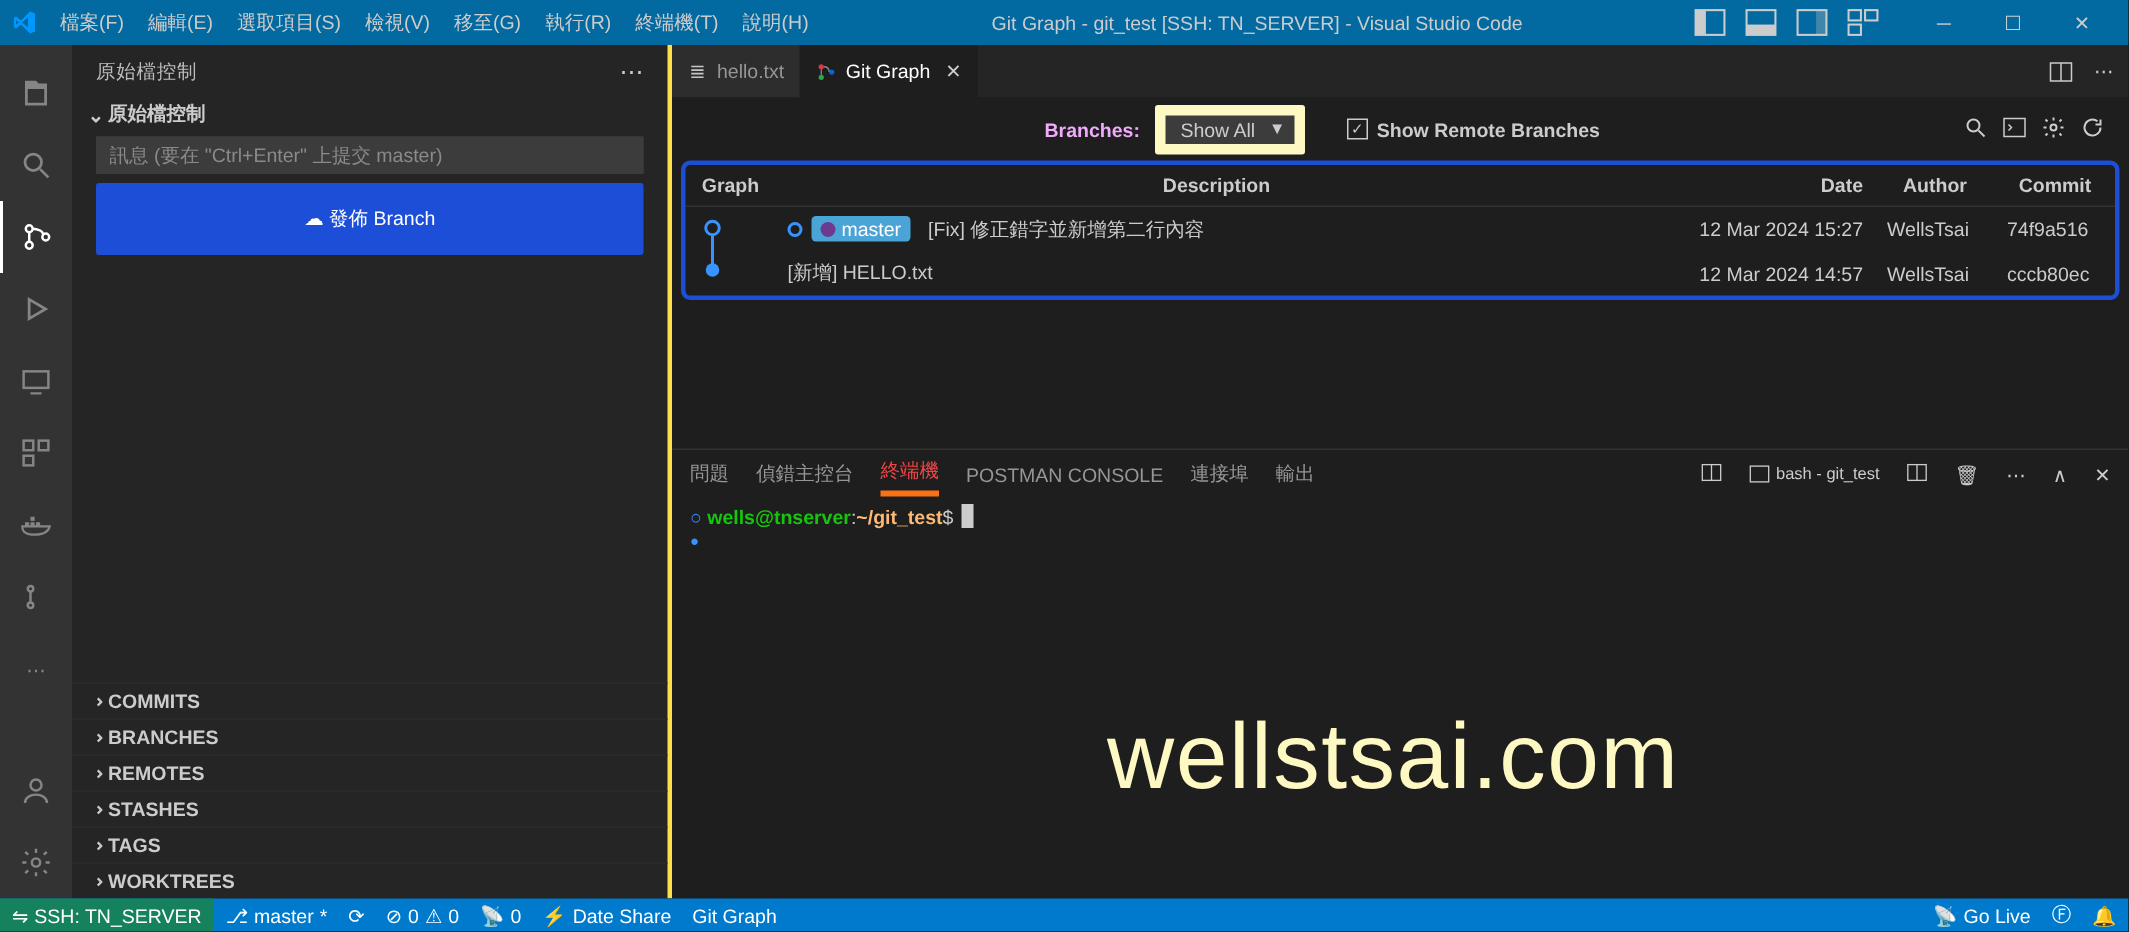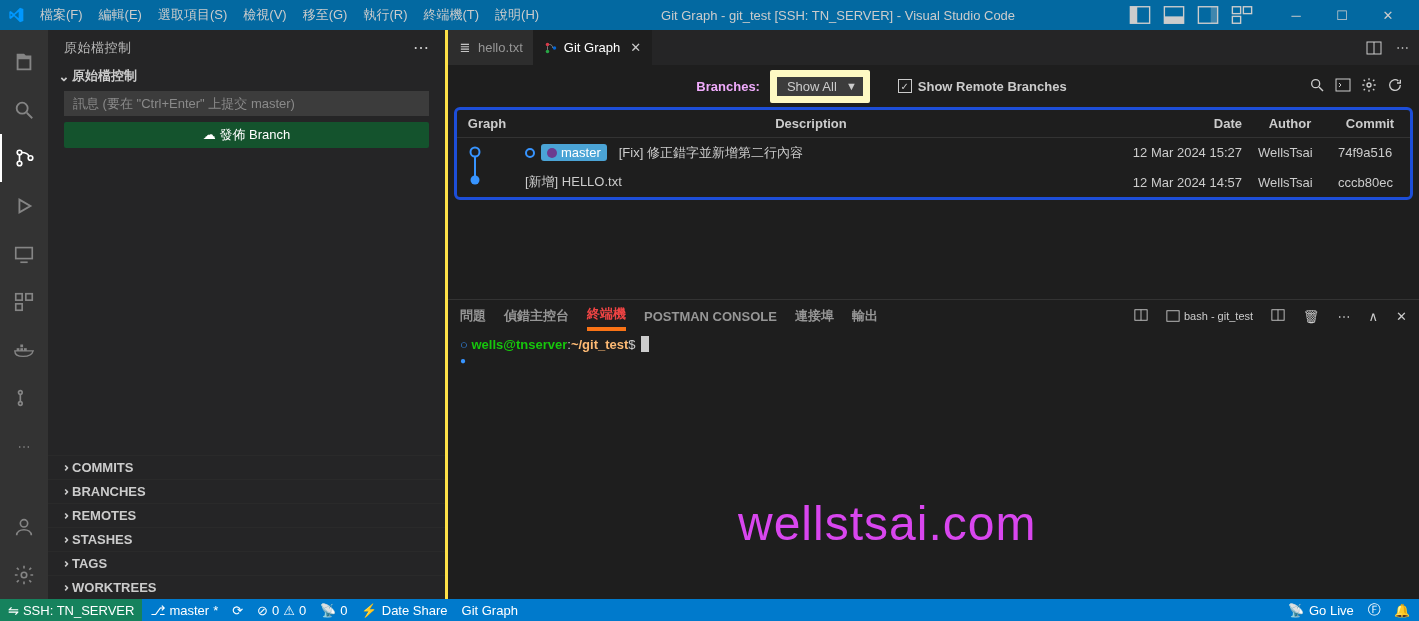--- a/index.html
+++ b/index.html
@@ -19,21 +19,21 @@
 .activity-bar .ab-bottom { margin-top: auto; }
 .sidebar { width: 400px; background: #252526; display: flex; flex-direction: column; border-right: 3px solid #fde047; }
 .sidebar-header { height: 35px; display: flex; align-items: center; padding: 0 16px; color: #bbbbbb; font-size: 11px; }
 .sidebar-header .title { flex: 1; letter-spacing: 0.5px; }
 .sidebar-header .more { color: #cccccc; cursor: pointer; font-size: 16px; }
 .scm-section { display: flex; align-items: center; padding: 2px 8px; font-weight: 600; font-size: 11px; cursor: pointer; }
 .scm-section .chev { width: 16px; display: inline-flex; justify-content: center; }
 .scm-msg { margin: 4px 16px 6px 16px; }
 .scm-msg input { width: 100%; background: #3c3c3c; border: 1px solid #3c3c3c; color: #cccccc; padding: 4px 8px; outline: none; }
 .scm-msg input::placeholder { color: #8a8a8a; }
-.publish-btn { margin: 0 16px 8px 16px; background: #14532d; color: #ffffff; text-align: center; padding: 4px 0; cursor: pointer; border-radius: 2px; }
+.publish-btn { margin: 0 16px 8px 16px; background: #1d4ed8; color: #ffffff; text-align: center; padding: 15px 0; cursor: pointer; border-radius: 2px; }
 .sidebar-fill { flex: 1; }
 .sidebar-bottom .sec { display: flex; align-items: center; padding: 4px 8px; font-weight: 600; font-size: 11px; cursor: pointer; border-top: 1px solid #2a2a2a; }
 .sidebar-bottom .sec .chev { width: 16px; display: inline-flex; justify-content: center; transform: rotate(-90deg); font-size: 12px; }
 .editor-area { flex: 1; display: flex; flex-direction: column; background: #1e1e1e; overflow: hidden; }
 .tabs-row { height: 35px; background: #252526; display: flex; align-items: stretch; }
 .tab { display: flex; align-items: center; padding: 0 10px; gap: 6px; background: #2d2d2d; color: #969696; cursor: pointer; border-right: 1px solid #1e1e1e; }
 .tab.active { background: #1e1e1e; color: #ffffff; }
 .tab .ticon { width: 14px; height: 14px; display: inline-flex; align-items: center; justify-content: center; }
 .tab .close { margin-left: 4px; color: #cccccc; }
 .tabs-right { margin-left: auto; display: flex; align-items: center; gap: 14px; padding-right: 10px; color: #cccccc; }
@@ -54,30 +54,30 @@
 .gg-table .date-col { width: 145px; text-align: right; }
 .gg-table .auth-col { width: 80px; }
 .gg-table .commit-col { width: 80px; }
 .graph-svg { width: 20px; height: 52px; }
 .branch-badge { background: #4ba4d6; color: #ffffff; padding: 1px 6px; border-radius: 3px; font-size: 12px; display: inline-flex; align-items: center; gap: 4px; margin-right: 6px; }
 .branch-badge .bhead { width: 10px; height: 10px; border-radius: 50%; background: #6c3b8f; display:inline-block; }
 .row-sel { display: inline-flex; align-items: center; gap: 6px; }
 .ring { width: 10px; height: 10px; border: 2px solid #3794ff; border-radius: 50%; display: inline-block; }
 .panel { height: 300px; border-top: 1px solid #333; display: flex; flex-direction: column; background: #1e1e1e; }
 .panel-tabs { height: 32px; display: flex; align-items: center; padding: 0 12px; gap: 18px; color: #969696; font-size: 11px; }
-.panel-tabs .pt { cursor: pointer; padding: 4px 0; font-weight: bold; }
+.panel-tabs .pt { cursor: pointer; padding: 4px 0; }
 .panel-tabs .pt.active { color: #ef4444; border-bottom: 4px solid #f97316; }
 .panel-tabs .pspacer { flex: 1; }
 .panel-tabs .pi { color: #cccccc; cursor: pointer; font-size: 13px; }
 .terminal { flex: 1; padding: 4px 12px; font-family: Consolas, monospace; font-size: 14px; position: relative; }
 .terminal .dot-o { color: #3794ff; }
 .terminal .user { color: #16c60c; font-weight: 600; }
 .terminal .path { color: #fdba74; font-weight: 600; }
 .terminal .cursor { display: inline-block; width: 8px; height: 16px; background: #cccccc; vertical-align: text-bottom; margin-left: 2px; }
-.watermark { position: absolute; left: 290px; top: 164px; color: #d946ef; font-size: 48px; font-weight: 400; letter-spacing: 1px; }
+.watermark { position: absolute; left: 290px; top: 137px; color: #fef9c3; font-size: 62px; font-weight: 400; letter-spacing: 1px; }
 .statusbar { height: 22px; display: flex; align-items: center; background: #007acc; color: #ffffff; font-size: 12px; padding: 0 8px; gap: 14px; }
 .statusbar .sb-remote { background: #16825d; padding: 0 8px; height: 22px; display: flex; align-items: center; margin-left: -8px; margin-right: -6px; }
 .statusbar .sb-item { display: flex; align-items: center; gap: 4px; cursor: pointer; }
 .statusbar .sb-right { margin-left: auto; display: flex; gap: 14px; align-items: center; }
 .icon-svg { width: 22px; height: 22px; }
 </style>
 </head>
 <body>
 
 <div class="titlebar">

